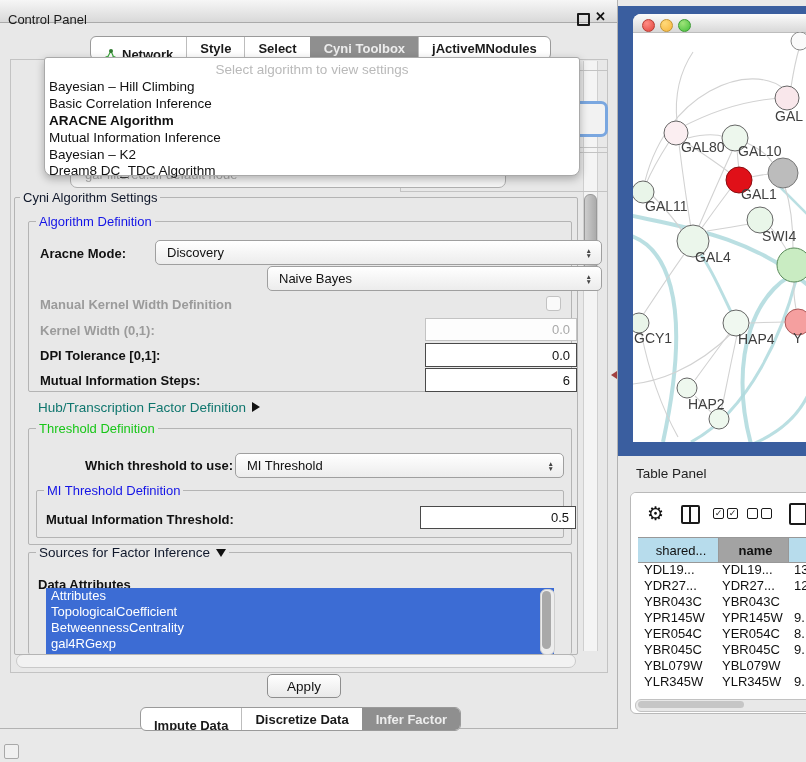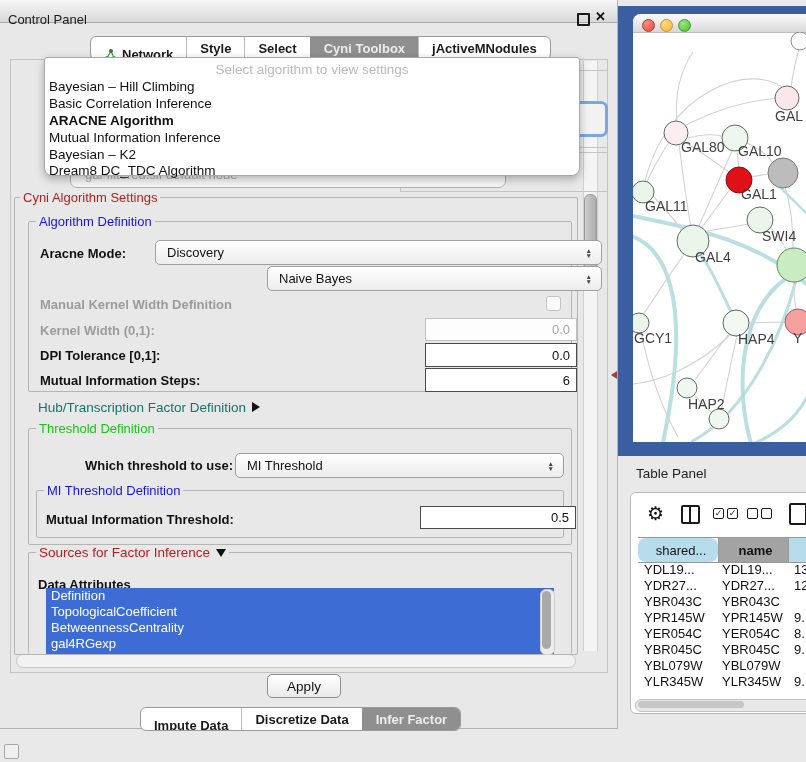--- a/index.html
+++ b/index.html
@@ -22,21 +22,21 @@
   .toptabs{left:90px;top:36px;}
   .bottabs{left:140px;top:707px;}
   .neticon{width:13px;height:13px;margin-right:5px;}
   
   .scrollpane{left:10px;top:59px;width:596px;height:612px;background:#e8e8e8;border:1px solid #c3c3c3;}
   .vtrack{left:583px;top:61px;width:13px;height:590px;background:#f4f4f4;border-left:1px solid #cfcfcf;border-right:1px solid #cfcfcf;}
   .vthumb{left:584px;top:194px;width:11px;height:88px;background:linear-gradient(90deg,#cdcdcd,#ababab);border:1px solid #999;border-radius:6px;}
   .htrack{left:16px;top:654px;width:558px;height:12px;background:#f2f2f2;border:1px solid #c9c9c9;border-radius:7px;}
   
   .group{border:1px solid #b4b4b4;border-radius:2px;}
-  .gtitle{position:absolute;background:#e8e8e8;padding:0 3px;font-size:13px;color:#b91c1c;white-space:nowrap;}
+  .gtitle{position:absolute;background:#e8e8e8;padding:0 3px;font-size:13px;color:#0f172a;white-space:nowrap;}
   .blue{color:#1414e6;}
   .green{color:#18c618;}
   .lb{position:absolute;font-size:13px;font-weight:bold;color:#111;white-space:nowrap;}
   .lbd{position:absolute;font-size:13px;font-weight:bold;color:#9b9b9b;white-space:nowrap;}
   .combo{position:absolute;background:linear-gradient(#ffffff,#ececec);border:1px solid #9f9f9f;border-radius:5px;
          font-size:13px;color:#111;display:flex;align-items:center;padding:0 26px 0 11px;}
   .stepper{position:absolute;right:9px;top:50%;transform:translateY(-50%);font-size:6.5px;line-height:5.5px;color:#444;text-align:center;}
   .field{position:absolute;background:#fff;border:1px solid #4a4a4a;font-size:13px;color:#111;
          display:flex;align-items:center;justify-content:flex-end;padding:0 6px;}
   .field.dis{border-color:#c3c3c3;color:#a8a8a8;background:#fdfdfd;}
@@ -77,21 +77,21 @@
   .ic-split{position:absolute;left:50px;top:12px;width:15px;height:15px;border:2px solid #1a1a1a;border-radius:2px;}
   .ic-split:after{content:"";position:absolute;left:6px;top:0;width:2px;height:15px;background:#1a1a1a;}
   .cb{position:absolute;top:15px;width:9px;height:9px;border:1.6px solid #1a1a1a;border-radius:2px;font-size:9px;line-height:9px;color:#1a1a1a;text-align:center;}
   .ic-page{position:absolute;left:158px;top:10px;width:14px;height:18px;border:2px solid #1a1a1a;border-radius:2px;background:#fff;}
   .thead{position:absolute;left:7px;top:44px;display:flex;height:24px;border-top:1px solid #989898;border-bottom:1px solid #989898;}
   .th{display:flex;align-items:center;justify-content:center;font-size:13px;color:#111;border-left:1px solid #989898;box-sizing:border-box;}
   .th:first-child{border-left:none;}
   .th.blue-h{background:#b7dcec;}
   .th.gray-h{background:#a3a3a3;font-weight:bold;}
   .trow{display:flex;height:16px;line-height:16px;font-size:13px;color:#111;}
-  .c1{width:80px;padding-left:6px;box-sizing:border-box;border-radius:8px;}
+  .c1{width:80px;padding-left:6px;box-sizing:border-box;}
   .c2{width:70px;padding-left:4px;box-sizing:border-box;}
   .c3{width:56px;padding-left:6px;box-sizing:border-box;}
   .tbodyc{position:absolute;left:7px;top:69px;width:220px;height:130px;overflow:hidden;}
   .tb-htrack{position:absolute;left:4px;top:206px;width:200px;height:11px;background:#e8e8e8;border:1px solid #c2c2c2;border-radius:6px;}
   .tb-hthumb{position:absolute;left:2px;top:1px;width:106px;height:7px;background:#c6c6c6;border-radius:4px;}
   .mini-icon{left:4px;top:744px;width:13px;height:13px;background:#f0f0f0;border:1px solid #a8a8a8;border-radius:2px;}
   .edge{fill:none;stroke:#d2d2d2;stroke-width:1.1;}
   .tedge{fill:none;stroke:#aed9dd;stroke-opacity:.85;}
   .nlabel{font-family:"Liberation Sans",sans-serif;font-size:14px;fill:#404040;}
 </style>
@@ -209,21 +209,21 @@
     <span>0.5</span>
   </div>
 
   <div class="abs group" style="left:28px;top:552px;width:542px;height:101px;border-bottom:none;"></div>
   <div class="gtitle" style="left:36px;top:545px;font-size:13.5px;">
     <span>Sources for Factor Inference</span><span class="tri-d"></span>
   </div>
   <div class="lb" style="left:38px;top:569px;margin-top:8px;">Data Attributes</div>
 
   <div class="abs attrlist">
-    <div class="item">Definition</div>
+    <div class="item">Attributes</div>
     <div class="item">TopologicalCoefficient</div>
     <div class="item">BetweennessCentrality</div>
     <div class="item">gal4RGexp</div>
   </div>
   <div class="abs listvtrack"></div>
   <div class="abs listvthumb"></div>
 
   <div class="abs applybtn">Apply</div>
   <div class="abs seg bottabs">
     <div class="tab">

